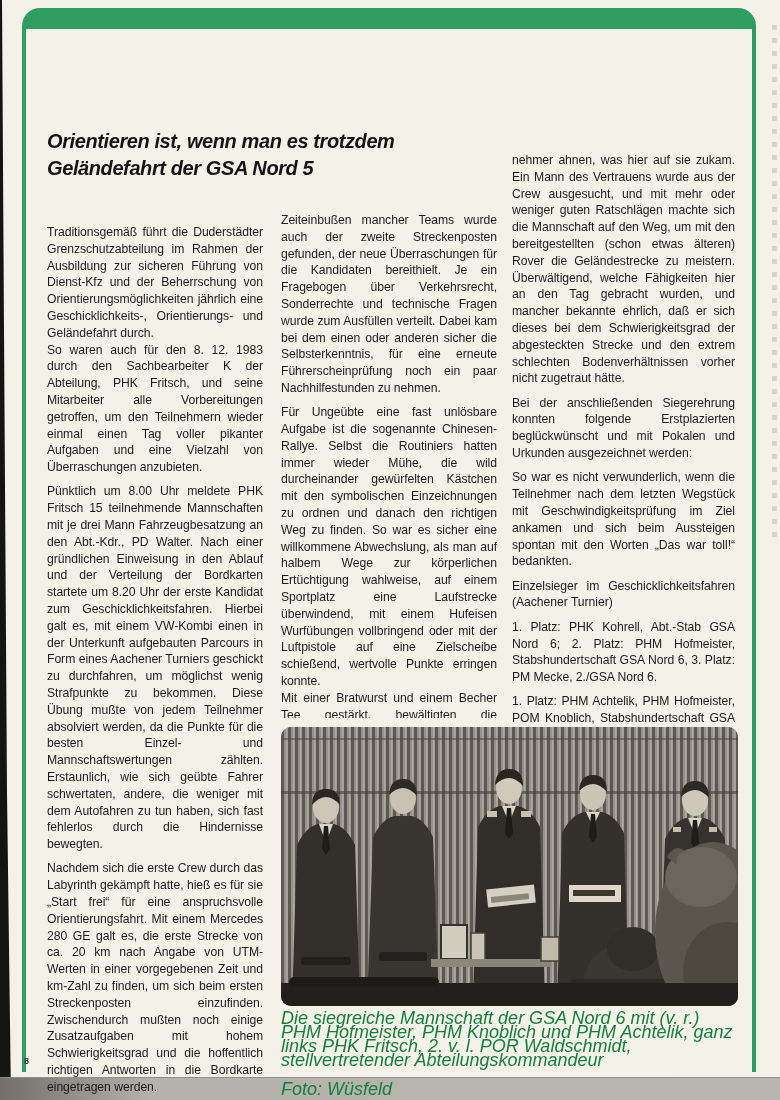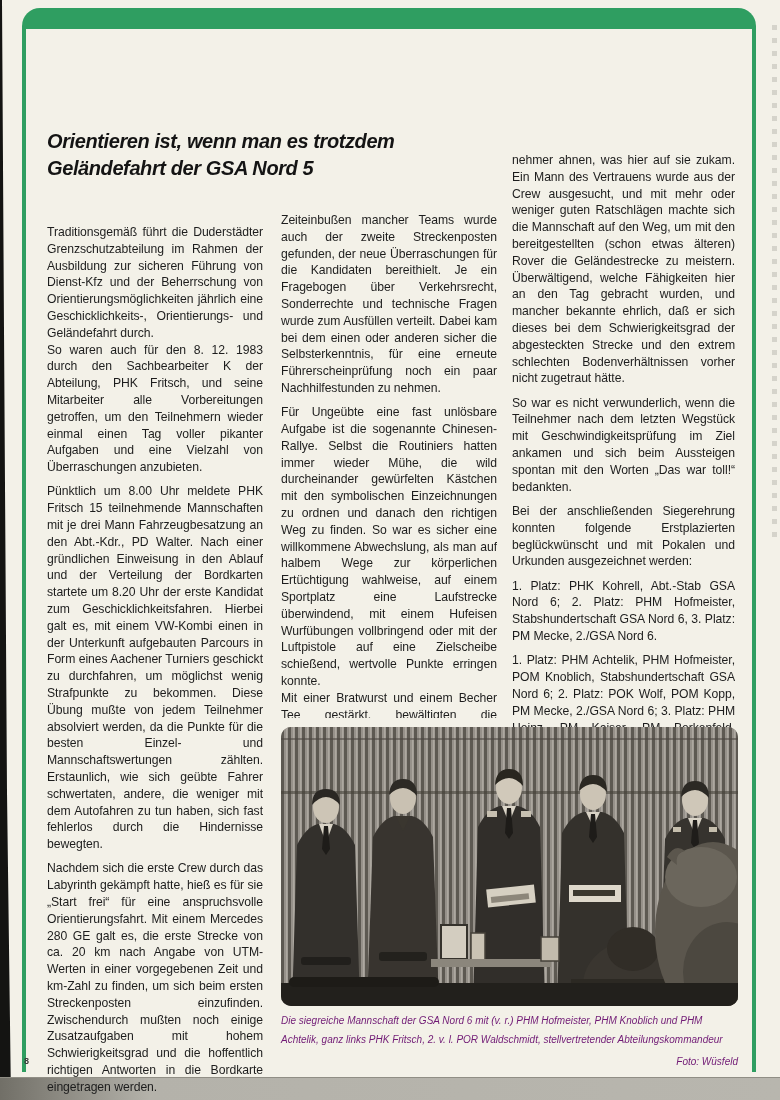--- a/index.html
+++ b/index.html
@@ -57,23 +57,23 @@
   #col3{left:512px;top:124px;width:223px;height:590px;margin-top:28px;}
   
   .photo{
     position:absolute;left:281px;top:727px;width:457px;height:279px;
     border-radius:10px;overflow:hidden;background:#8f8a82;
   }
   .photo svg{display:block;width:100%;height:100%;}
   
   .caption-block{
     position:absolute;left:281px;top:1011px;width:457px;
-    font-style:italic;font-size:10px;line-height:19px;color:#701a75;
-  }
-  .credit{text-align:right;margin-top:3px;font-style:italic;}
+    font-style:italic;font-size:18px;line-height:14px;color:#15803d;
+  }
+  .credit{text-align:left;margin-top:15px;font-style:italic;}
   
   .pagenum{
     position:absolute;left:24px;top:1056px;font-size:9px;font-weight:700;color:#3a3a3a;
   }
 </style>
 </head>
 <body>
 
 <div class="edge-left"></div>
 <div class="edge-bottom"></div>
@@ -96,22 +96,23 @@
 
 <div class="col" id="col2">
   <p>Zeiteinbußen mancher Teams wurde auch der zweite Streckenposten gefunden, der neue Überraschungen für die Kandidaten bereithielt. Je ein Fragebogen über Verkehrsrecht, Sonderrechte und technische Fragen wurde zum Ausfüllen verteilt. Dabei kam bei dem einen oder anderen sicher die Selbsterkenntnis, für eine erneute Führerscheinprüfung noch ein paar Nachhilfestunden zu nehmen.</p>
   <p class="sp">Für Ungeübte eine fast unlösbare Aufgabe ist die sogenannte Chinesen-Rallye. Selbst die Routiniers hatten immer wieder Mühe, die wild durcheinander gewürfelten Kästchen mit den symbolischen Einzeichnungen zu ordnen und danach den richtigen Weg zu finden. So war es sicher eine willkommene Abwechslung, als man auf halbem Wege zur körperlichen Ertüchtigung wahlweise, auf einem Sportplatz eine Laufstrecke überwindend, mit einem Hufeisen Wurfübungen vollbringend oder mit der Luftpistole auf eine Zielscheibe schießend, wertvolle Punkte erringen konnte.</p>
   <p>Mit einer Bratwurst und einem Becher Tee gestärkt, bewältigten die Mannschaften auch das letzte Stück der Orientierungsfahrt und landeten in gewissen Zeitabständen zur allgemeinen Verwunderung mitten im BGS-eigenen Übungsgelände am Lohberg.</p>
 
 </div>
 
 <div class="col" id="col3">
   <p>nehmer ahnen, was hier auf sie zukam. Ein Mann des Vertrauens wurde aus der Crew ausgesucht, und mit mehr oder weniger guten Ratschlägen machte sich die Mannschaft auf den Weg, um mit den bereitgestellten (schon etwas älteren) Rover die Geländestrecke zu meistern. Überwältigend, welche Fähigkeiten hier an den Tag gebracht wurden, und mancher bekannte ehrlich, daß er sich dieses bei dem Schwierigkeitsgrad der abgesteckten Strecke und den extrem schlechten Bodenverhältnissen vorher nicht zugetraut hätte.</p>
+  <p class="sp">Bei der anschließenden Siegerehrung konnten folgende Erstplazierten beglückwünscht und mit Pokalen und Urkunden ausgezeichnet werden:</p>
   <p class="sp">So war es nicht verwunderlich, wenn die Teilnehmer nach dem letzten Wegstück mit Geschwindigkeitsprüfung im Ziel ankamen und sich beim Aussteigen spontan mit den Worten „Das war toll!“ bedankten.</p>
-  <p class="sp">Bei der anschließenden Siegerehrung konnten folgende Erstplazierten beglückwünscht und mit Pokalen und Urkunden ausgezeichnet werden:</p>
+  <p class="sp">Einzelsieger im Geschicklichkeitsfahren (Aachener Turnier)</p>
   <p class="sp">1. Platz: PHK Kohrell, Abt.-Stab GSA Nord 6; 2. Platz: PHM Hofmeister, Stabshundertschaft GSA Nord 6, 3. Platz: PM Mecke, 2./GSA Nord 6.</p>
   <p class="sp">1. Platz: PHM Achtelik, PHM Hofmeister, POM Knoblich, Stabshundertschaft GSA Nord 6; 2. Platz: POK Wolf, POM Kopp, PM Mecke, 2./GSA Nord 6; 3. Platz: PHM Heinz, PM Kaiser, PM Berkenfeld, 2./GSA Nord 6.</p>
 
 </div>
 
 <div class="photo">
   <svg viewBox="0 0 457 279" preserveAspectRatio="none">
     <defs>
       <pattern id="wall" width="7" height="14" patternUnits="userSpaceOnUse">
         <rect width="7" height="14" fill="#96918a"></rect>

